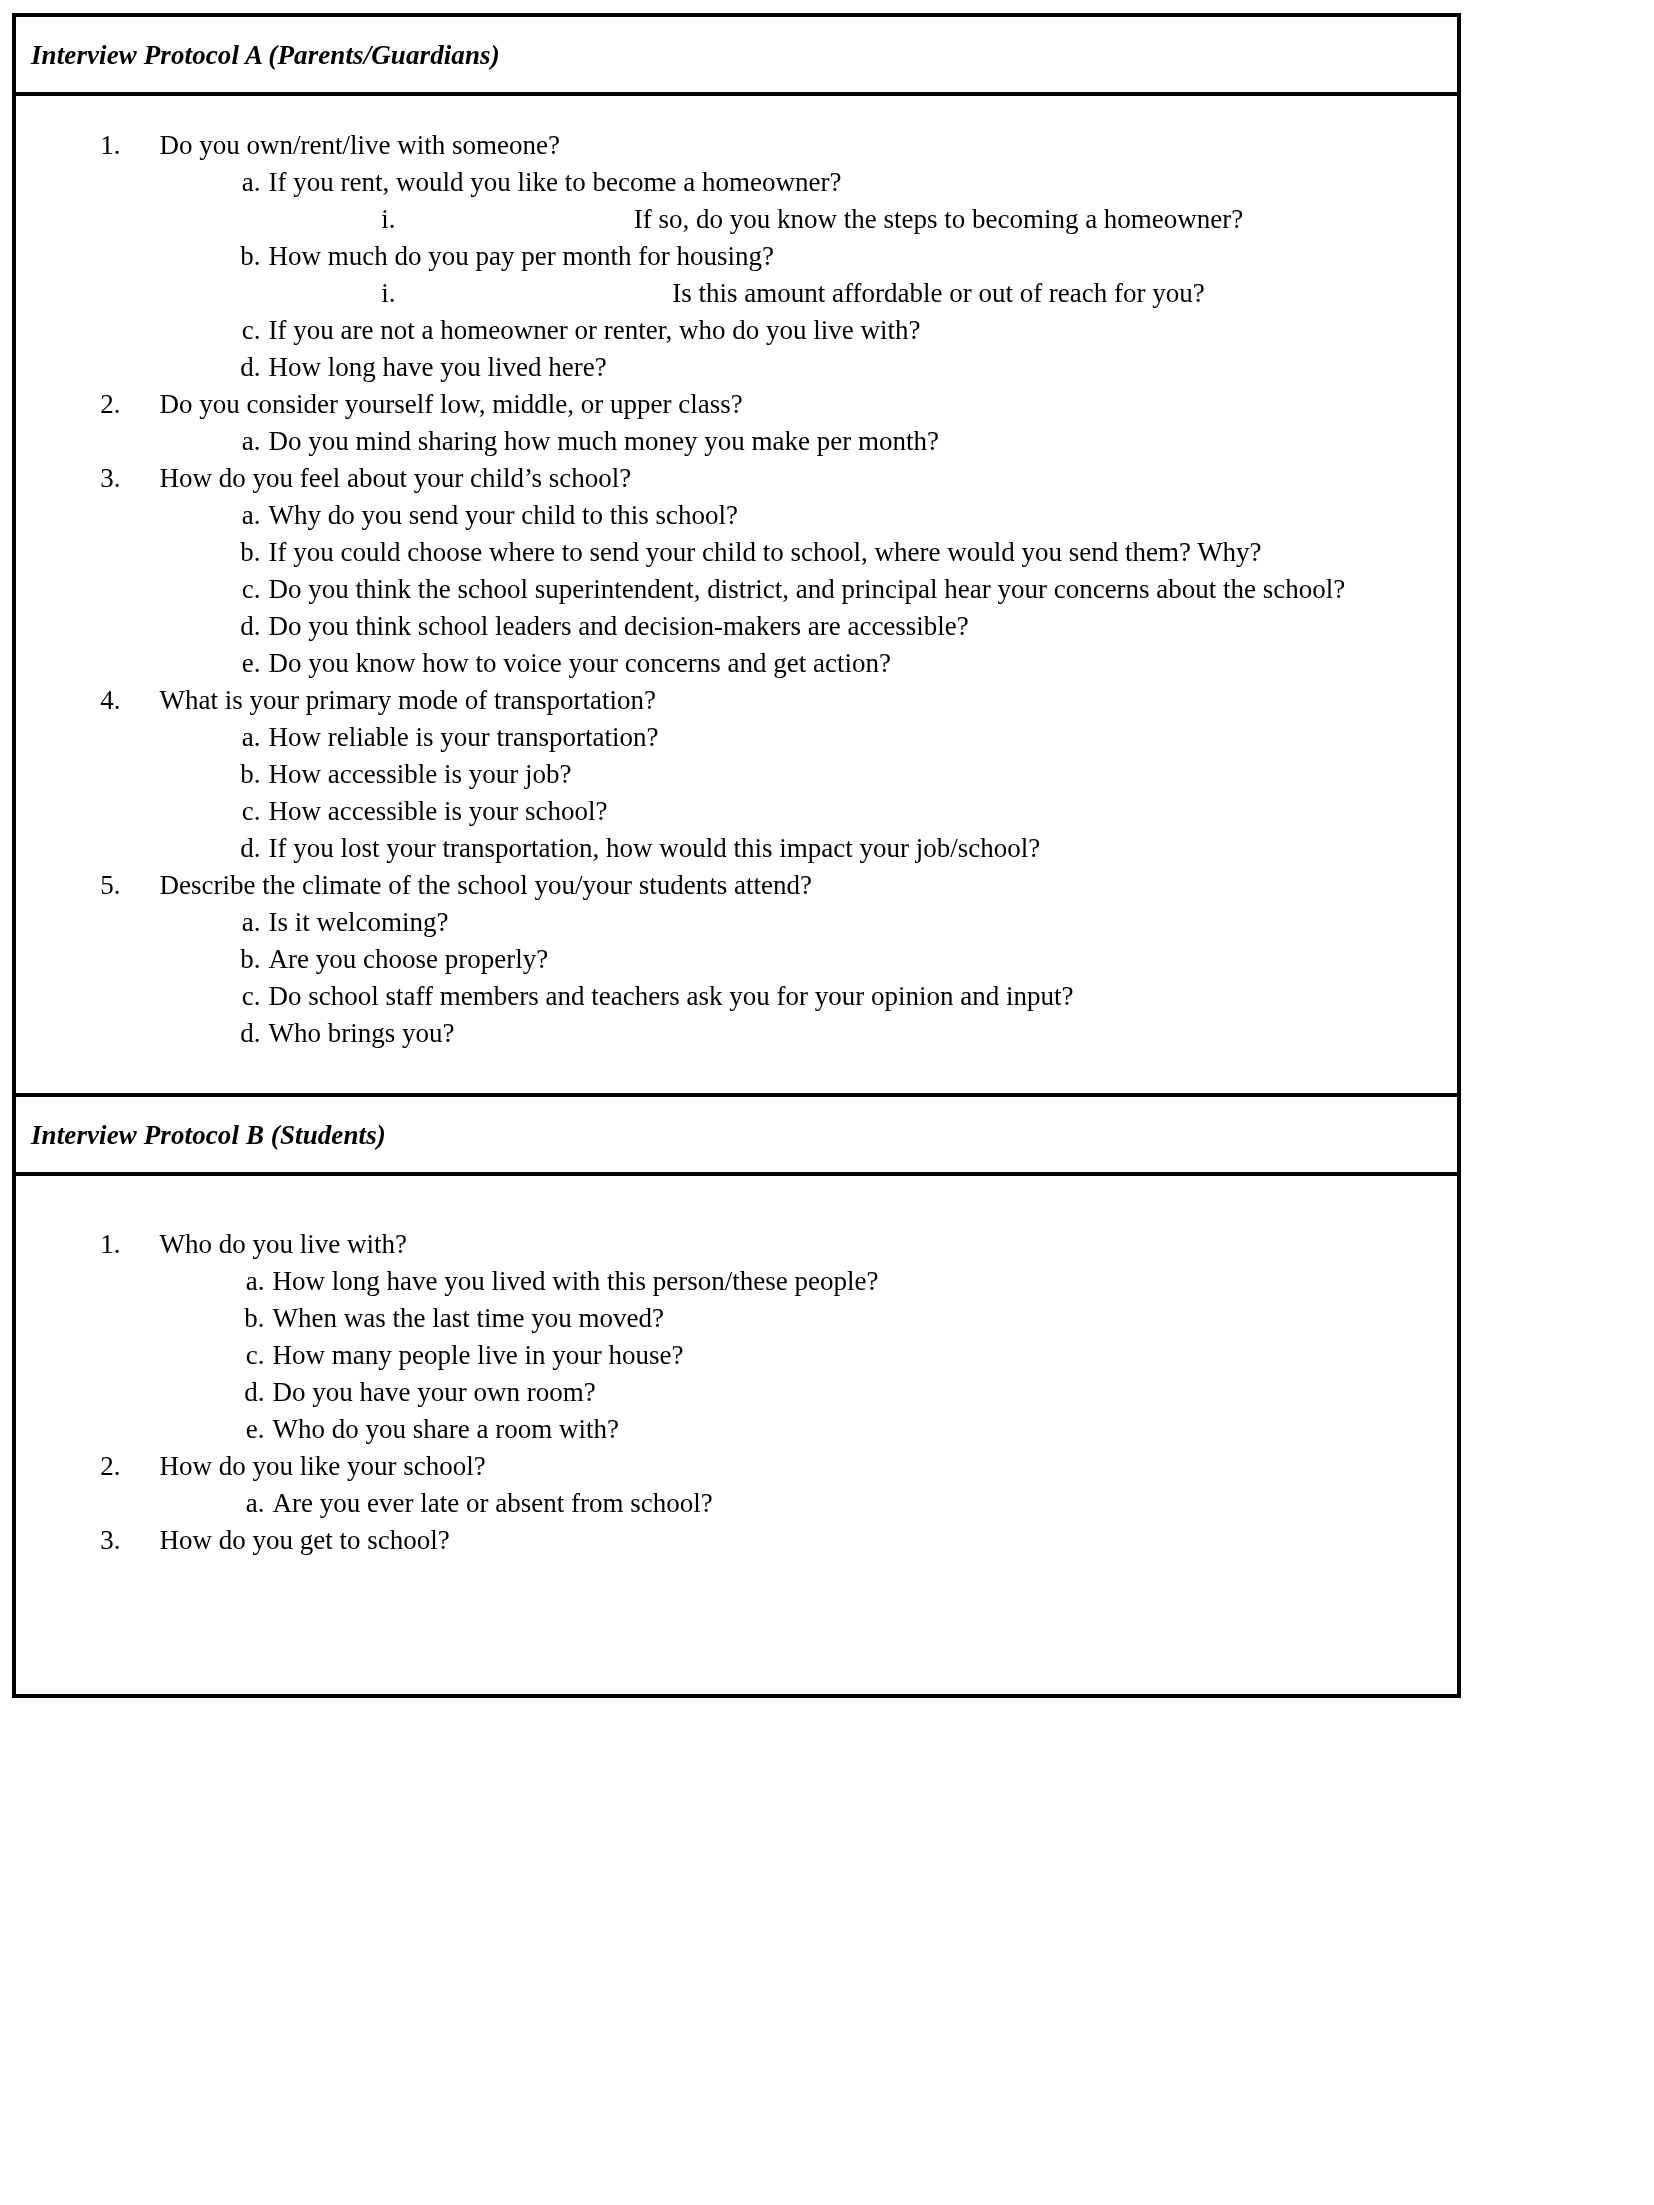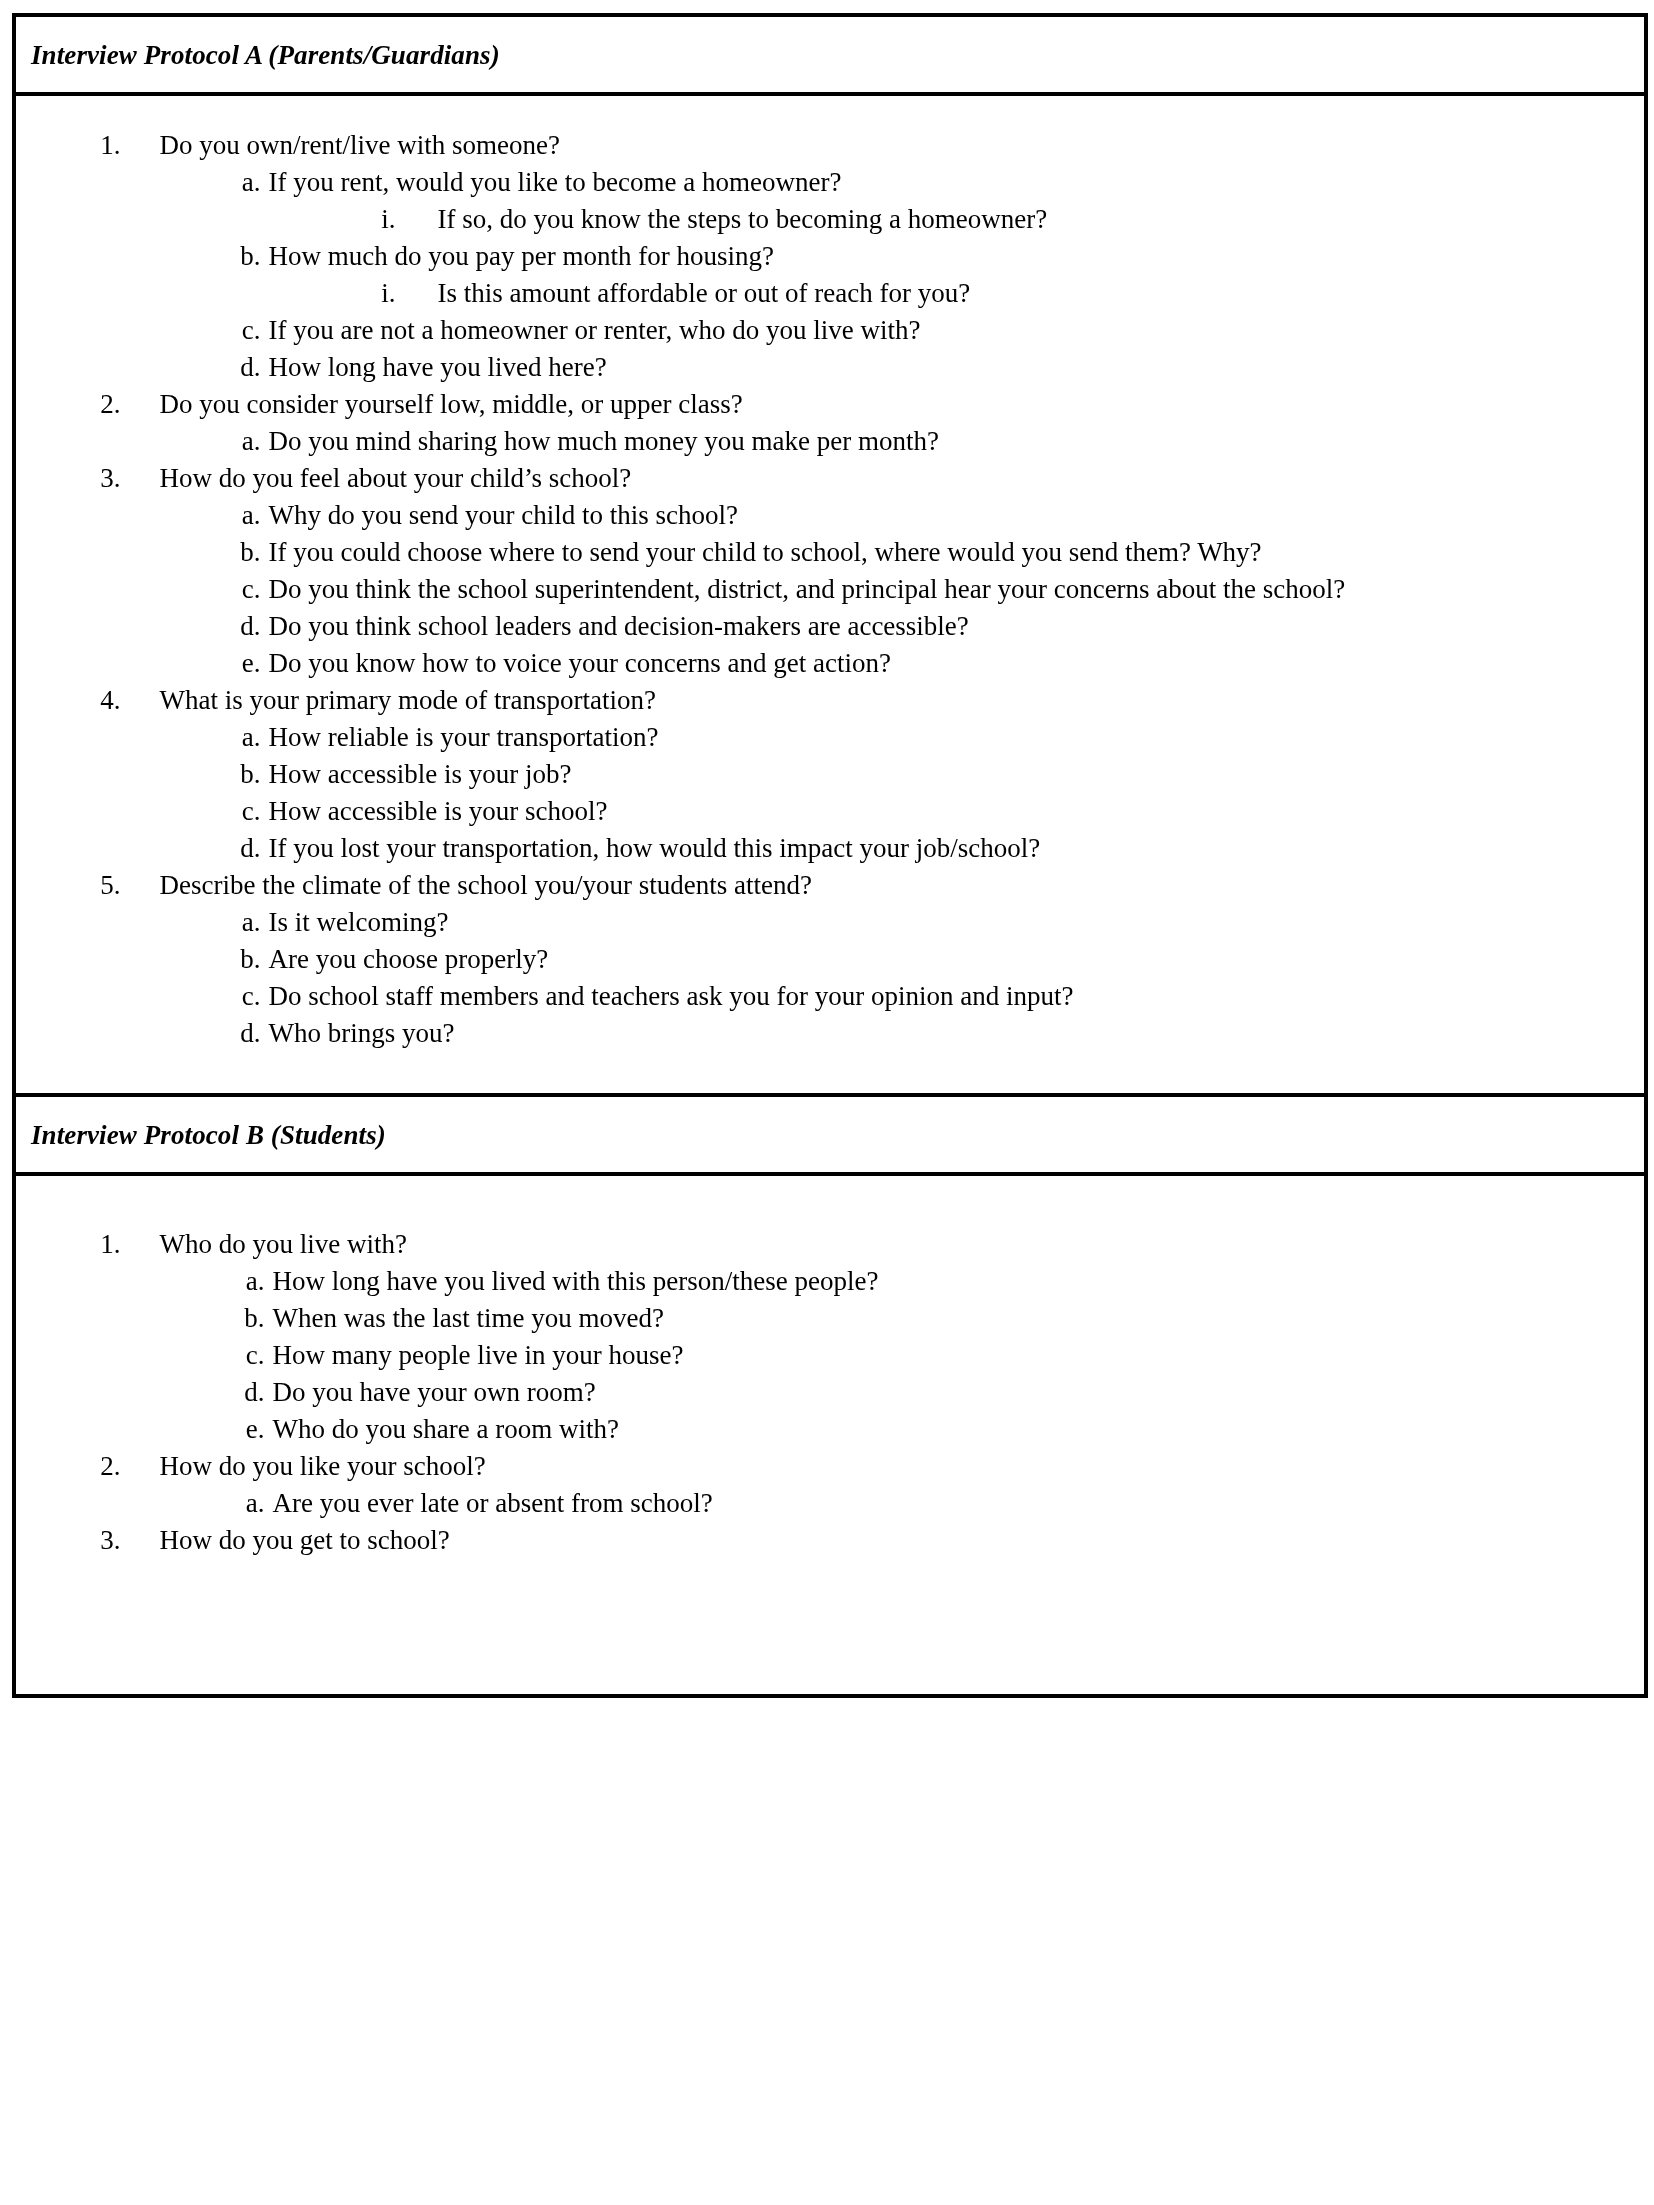--- a/index.html
+++ b/index.html
@@ -20,21 +20,21 @@
     width: 1654px;
     height: 2319px;
     box-sizing: border-box;
   }
 
   
   .protocol-table {
     position: absolute;
     left: 12px;
     top: 13.2px;
-    width: 1636px;
+    width: 1449px;
     border: 4px solid #000000;
     box-sizing: border-box;
     background: #ffffff;
   }
 
   .section-header {
     padding: 23px 15px 21px 15px;
     font-style: italic;
     font-weight: bold;
     font-size: 27px;
@@ -84,21 +84,21 @@
   .lvl1 > .text   { margin-left: 39px; }
 
   
   .lvl2 { padding-left: 185px; }
   .lvl2 > .marker { width: 42px; }
   .lvl2 > .text   { margin-left: 8px; }
 
   
   .lvl3 { padding-left: 335px; }
   .lvl3 > .marker { width: 27px; }
-  .lvl3 > .text   { margin-left: 42px; }
+  .lvl3 > .text   { margin-left: 42px; text-align: center; }
 
   
   .protocol-b-body .lvl1 { padding-left: 49px; }
   .protocol-b-body .lvl2 { padding-left: 189px; }
 </style>
 </head>
 <body>
 
 <div class="page">
 

